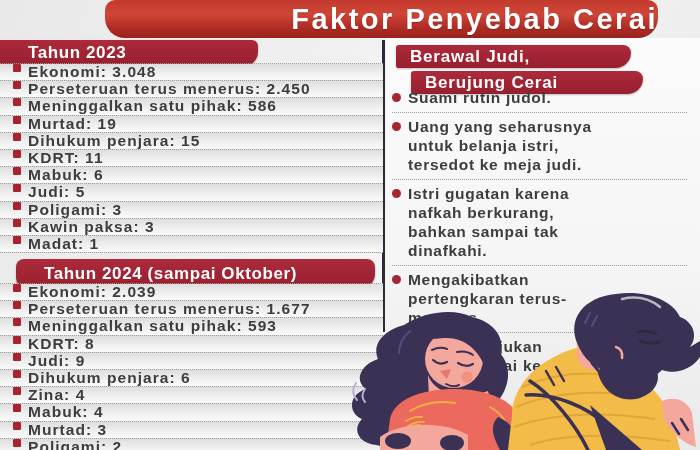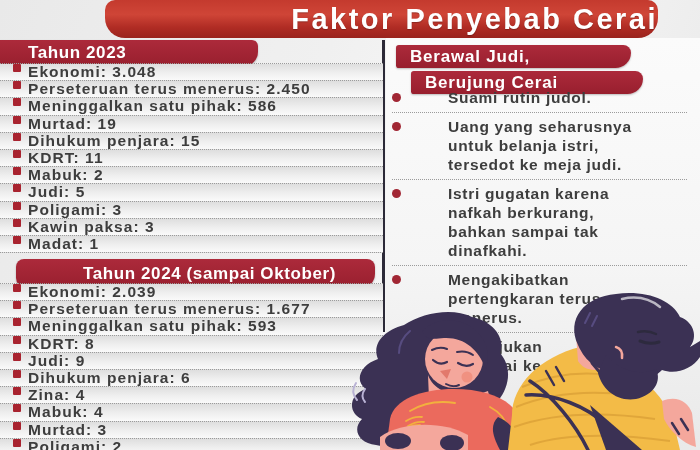--- a/index.html
+++ b/index.html
@@ -24,21 +24,21 @@
     position:absolute;left:386px;top:38px;width:314px;height:412px;
     background:linear-gradient(180deg,#fbfbfb 0%,#f5f5f5 55%,#e9e9e9 100%);
   }
   
   .sec-header{
     position:absolute;background:linear-gradient(180deg,#ac2a3b,#981f2e);
     color:#fff;font-weight:800;font-size:17px;letter-spacing:.6px;
     display:flex;align-items:center;box-shadow:0 1px 2px rgba(0,0,0,.25);
   }
   .sec-header-1{left:0;top:40px;width:230px;height:26px;border-radius:0 6px 14px 0;padding-left:28px;}
-  .sec-header-2{left:16px;top:259px;width:331px;height:29px;border-radius:8px 8px 14px 10px;padding-left:28px;justify-content:center;}
+  .sec-header-2{left:16px;top:259px;width:331px;height:29px;border-radius:8px 8px 14px 10px;padding-left:28px;}
   
   ul.rows{position:absolute;left:0;width:383px;margin:0;padding:0;list-style:none;border-top:1px dotted #9b9b9b;}
   ul.rows-1{top:63px;}
   ul.rows-2{top:283px;}
   ul.rows li{
     display:flex;align-items:flex-start;height:16.2px;
     border-bottom:1px dotted #9b9b9b;
     background:linear-gradient(180deg,#dedede 0%,#efefef 55%,#fafafa 100%);
   }
   .sq-bullet{flex:none;width:8px;height:8px;margin:0 7px 0 13px;background:#a8232f;border-radius:1px;}
@@ -48,21 +48,21 @@
     position:absolute;background:linear-gradient(180deg,#ac2a3b,#981f2e);
     color:#fff;font-weight:800;font-size:17px;letter-spacing:.8px;
     display:flex;align-items:center;padding-left:14px;
     border-radius:3px 8px 16px 3px;box-shadow:0 1px 2px rgba(0,0,0,.25);
   }
   .r-banner-1{left:396px;top:45px;width:221px;height:23px;}
   .r-banner-2{left:396px;top:71px;width:218px;height:23px;margin-left:15px;}
   
   ul.r-list{position:absolute;left:392px;top:84px;width:295px;margin:0;padding:0;list-style:none;}
   ul.r-list li{display:flex;align-items:flex-start;padding:4px 0 5px;}
-  ul.r-list li:not(:last-child){border-bottom:1px dotted #9b9b9b;gap:40px;}
+  ul.r-list li:not(:last-child){border-bottom:1px dotted #9b9b9b;}
   .dot-bullet{flex:none;width:9px;height:9px;border-radius:50%;background:#a12734;margin:5px 7px 0 0;}
   .r-text{font-size:15.5px;font-weight:700;color:#3d3d3d;letter-spacing:.7px;line-height:19px;white-space:pre-line;}
   
   svg.illustration{position:absolute;left:340px;top:283px;width:360px;height:167px;}
 </style>
 </head>
 <body>
 
 <div class="canvas">
 
@@ -105,21 +105,21 @@
         <span class="row-text">Dihukum penjara: 15</span>
       </li>
 
       <li>
         <span class="sq-bullet"></span>
         <span class="row-text">KDRT: 11</span>
       </li>
 
       <li>
         <span class="sq-bullet"></span>
-        <span class="row-text">Mabuk: 2</span>
+        <span class="row-text">Mabuk: 6</span>
       </li>
 
       <li>
         <span class="sq-bullet"></span>
         <span class="row-text">Judi: 5</span>
       </li>
 
       <li>
         <span class="sq-bullet"></span>
         <span class="row-text">Poligami: 3</span>

